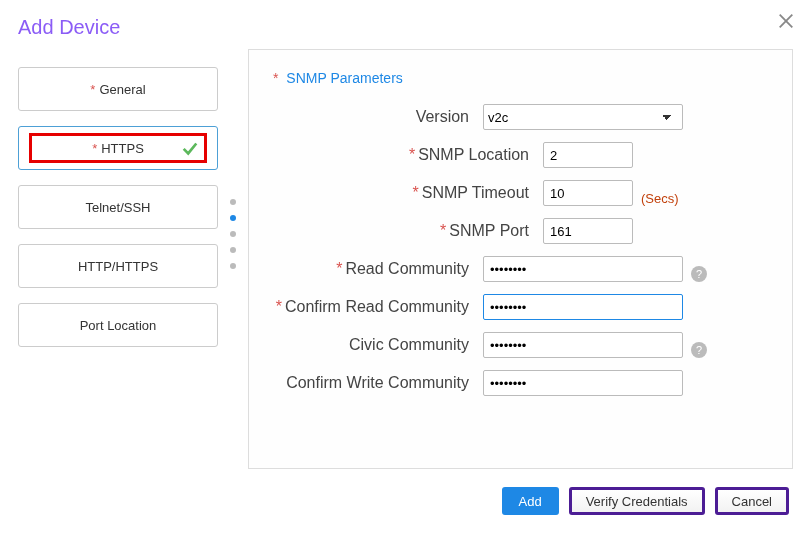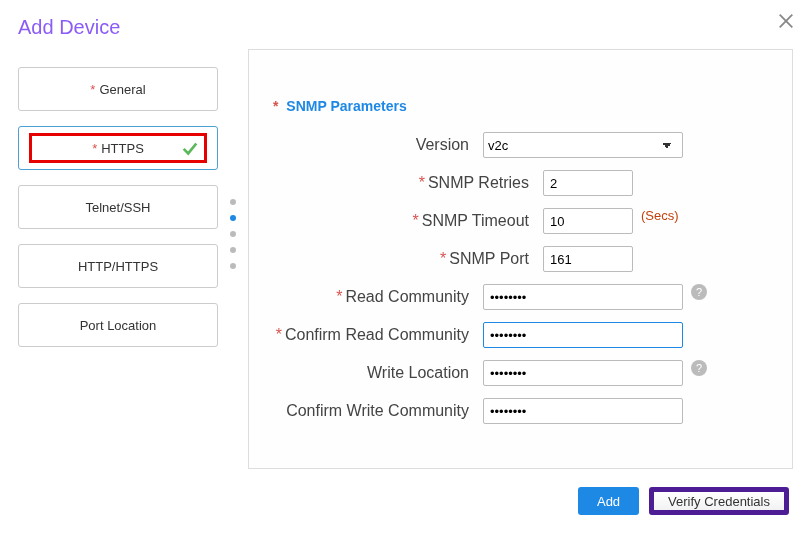--- a/index.html
+++ b/index.html
@@ -13,35 +13,35 @@
   .nav-item { border: 1px solid #ccc; border-radius: 3px; height: 44px; margin-bottom: 15px; display: flex; align-items: center; justify-content: center; cursor: pointer; position: relative; background: #fff; }
   .nav-item .req { color: #d9534f; margin-right: 4px; }
   .nav-item.selected { border: 1px solid #4da0d6; }
   .nav-item.selected .inner-highlight { position: absolute; left: 10px; right: 10px; top: 6px; bottom: 6px; border: 3px solid #e60000; }
   .nav-item .check { position: absolute; right: 18px; top: 12px; }
   .nav-item .check svg { width: 18px; height: 18px; stroke: #5cb85c; stroke-width: 3; fill: none; }
   .dots { display: flex; flex-direction: column; align-items: center; justify-content: flex-start; padding-top: 150px; width: 30px; gap: 10px; }
   .dot { width: 6px; height: 6px; border-radius: 50%; background: #bbb; }
   .dot.active { background: #1e88e5; }
   .main { flex: 1; border: 1px solid #ddd; background: #fefefe; padding: 20px 24px 20px 24px; overflow: auto; }
-  .section-head { color: #1e88e5; font-weight: bold; font-size: 14px; margin-bottom: 18px; margin-top: 28px; }
+  .section-head { color: #1e88e5; font-weight: normal; font-size: 14px; margin-bottom: 18px; }
   .section-head .req { color: #d9534f; margin-right: 4px; }
   .row { display: flex; align-items: center; margin-bottom: 12px; }
   .row label { width: 210px; text-align: right; padding-right: 14px; color: #444; font-size: 16px; }
   .row label .req { color: #d9534f; margin-right: 3px; }
-  .row .field { display: flex; align-items: flex-start; gap: 8px; }
+  .row .field { display: flex; align-items: flex-end; gap: 8px; }
   select { width: 200px; height: 26px; border: 1px solid #bbb; border-radius: 2px; padding: 2px 4px; font-size: 13px; background: #fff; -webkit-appearance: none; appearance: none; background-image: linear-gradient(45deg, transparent 50%, #333 50%), linear-gradient(135deg, #333 50%, transparent 50%); background-position: calc(100% - 15px) 10px, calc(100% - 10px) 10px; background-size: 5px 5px, 5px 5px; background-repeat: no-repeat; }
   input.short { width: 90px; }
   input.med { width: 200px; }
   input[type="text"], input[type="password"] { height: 26px; border: 1px solid #bbb; border-radius: 2px; padding: 2px 6px; font-size: 13px; }
   input.focused { border: 1px solid #1e88e5; outline: none; }
   .suffix { color: #c2410c; }
   .help { width: 16px; height: 16px; border-radius: 50%; background: #bbb; color: #fff; font-size: 11px; display: inline-flex; align-items: center; justify-content: center; cursor: pointer; }
   .footer { display: flex; justify-content: flex-end; gap: 10px; padding: 18px 4px 0 0; }
-  .btn { height: 28px; padding: 0 14px; border: 5px solid #4c1d95; border-radius: 3px; background: linear-gradient(#fff,#f2f2f2); cursor: pointer; font-size: 13px; color: #333; }
+  .btn { height: 28px; padding: 0 14px; border: 3px solid #4c1d95; border-radius: 3px; background: linear-gradient(#fff,#f2f2f2); cursor: pointer; font-size: 13px; color: #333; }
   .btn.primary { background: #1e88e5; border-color: #1e88e5; color: #fff; }
   .indent { margin-left: 60px; }
 </style>
 </head>
 <body>
 
 <div class="window">
   <div class="title">Add Device</div>
   <div class="close-icon">
     <svg viewBox="0 0 20 20">
@@ -94,21 +94,21 @@
       <div class="row">
         <label>Version</label>
         <div class="field">
           <select>
             <option>v2c</option>
           </select>
         </div>
       </div>
 
       <div class="row indent">
-        <label><span class="req">*</span><span>SNMP Retries</span></label>
+        <label><span class="req">*</span><span>SNMP Location</span></label>
         <div class="field">
           <input type="text" class="short" value="2" style="">
         </div>
       </div>
 
       <div class="row indent">
         <label><span class="req">*</span><span>SNMP Timeout</span></label>
         <div class="field">
           <input type="text" class="short" value="10" style="">
           <span class="suffix">(Secs)</span>
@@ -131,33 +131,34 @@
       </div>
 
       <div class="row">
         <label><span class="req">*</span><span>Confirm Read Community</span></label>
         <div class="field">
           <input type="password" class="med focused" value="••••••••" style="">
         </div>
       </div>
 
       <div class="row">
-        <label>Write Location</label>
+        <label>Civic Community</label>
         <div class="field">
           <input type="password" class="med" value="••••••••" style="">
           <span class="help">?</span>
         </div>
       </div>
 
       <div class="row">
         <label>Confirm Write Community</label>
         <div class="field">
           <input type="password" class="med" value="••••••••" style="">
         </div>
       </div>
     </div>
   </div>
 
   <div class="footer">
     <button class="btn primary">Add</button>
     <button class="btn">Verify Credentials</button>
+    <button class="btn">Cancel</button>
   </div>
 </div>
 
 </body></html>

